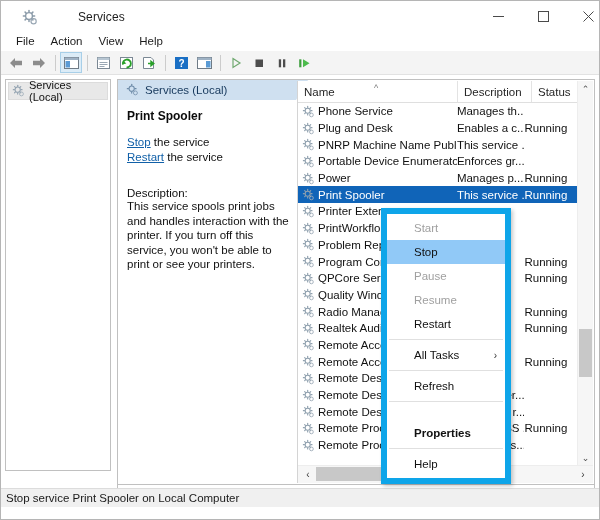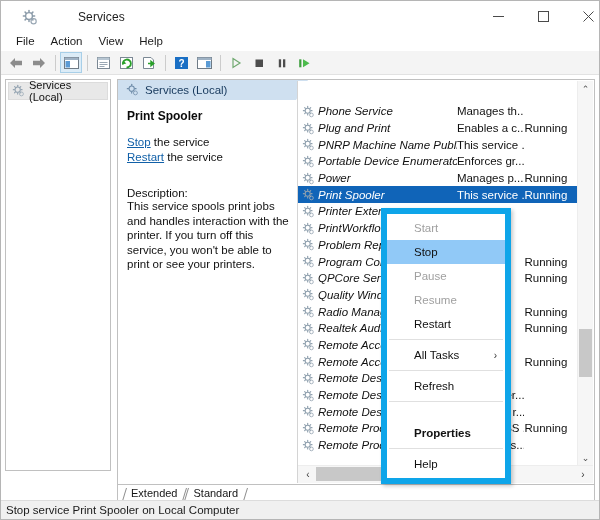--- a/index.html
+++ b/index.html
@@ -288,21 +288,20 @@
     margin-left: 4px;
     width: 13px; height: 13px;
   }
   .row .c-name {
     width: 148px;
     margin-left: 3px;
     font-size: 11.5px;
     color: #111;
     white-space: nowrap;
     overflow: hidden;
-    font-style: italic;
   }
   .row.sel .c-name { color: #ffffff; background: #1064b8; }
   .row .c-desc {
     width: 72px;
     font-size: 11.5px;
     color: #111;
     white-space: nowrap;
     overflow: hidden;
   }
   .row .c-status {
@@ -401,21 +400,21 @@
     position: absolute;
     right: 1px; top: 1px;
     width: 1px; height: 13px;
     background: #8d8d8d;
     transform: skewX(-17deg);
   }
 
   
   .statusbar {
     position: absolute;
-    left: 0; bottom: 0;
+    left: 0; bottom: 12px;
     width: 100%;
     height: 19px;
     background: #f0f0f0;
     border-top: 1px solid #dcdcdc;
     display: flex;
     align-items: center;
     padding-left: 5px;
     box-sizing: border-box;
     font-size: 11.5px;
     color: #1a1a1a;
@@ -642,20 +641,33 @@
       </div>
       <div class="linkline">
         <a href="#">Restart</a><span> the service</span>
       </div>
       <div class="desc-title">Description:</div>
       <div class="desc-body">This service spools print jobs and handles interaction with the printer. If you turn off this service, you won't be able to print or see your printers.</div>
     </div>
 
     <div class="listwrap">
 
+      <div class="colhead">
+        <div class="ch ch-name">
+          <span>Name</span>
+          <span class="ch-sortmark">^</span>
+        </div>
+        <div class="ch ch-desc">
+          <span>Description</span>
+        </div>
+        <div class="ch ch-status">
+          <span>Status</span>
+        </div>
+        <div class="ch-corner">^</div>
+      </div>
 
       <div class="rows" id="rows-container">
           <div class="row">
             <span class="gear"><svg width="13" height="13" viewBox="0 0 16 16">
                 <circle cx="7" cy="7" r="3.1" fill="none" stroke="#8fa0ae" stroke-width="1.3"></circle>
                 <g stroke="#8fa0ae" stroke-width="1.4" stroke-linecap="round">
                   <line x1="7" y1="1.7" x2="7" y2="3"></line>
                   <line x1="7" y1="11" x2="7" y2="12.3"></line>
                   <line x1="1.7" y1="7" x2="3" y2="7"></line>
                   <line x1="11" y1="7" x2="12.3" y2="7"></line>
@@ -678,21 +690,21 @@
                   <line x1="7" y1="11" x2="7" y2="12.3"></line>
                   <line x1="1.7" y1="7" x2="3" y2="7"></line>
                   <line x1="11" y1="7" x2="12.3" y2="7"></line>
                   <line x1="3.3" y1="3.3" x2="4.2" y2="4.2"></line>
                   <line x1="9.8" y1="9.8" x2="10.7" y2="10.7"></line>
                   <line x1="10.7" y1="3.3" x2="9.8" y2="4.2"></line>
                   <line x1="4.2" y1="9.8" x2="3.3" y2="10.7"></line>
                 </g>
                 <circle cx="11.6" cy="12.2" r="2.3" fill="none" stroke="#9dabb7" stroke-width="1.1"></circle>
               </svg></span>
-            <span class="c-name">Plug and Print</span>
+            <span class="c-name">Plug and Desk</span>
             <span class="c-desc">Enables a c...</span>
             <span class="c-status">Running</span>
           </div>
           <div class="row">
             <span class="gear"><svg width="13" height="13" viewBox="0 0 16 16">
                 <circle cx="7" cy="7" r="3.1" fill="none" stroke="#8fa0ae" stroke-width="1.3"></circle>
                 <g stroke="#8fa0ae" stroke-width="1.4" stroke-linecap="round">
                   <line x1="7" y1="1.7" x2="7" y2="3"></line>
                   <line x1="7" y1="11" x2="7" y2="12.3"></line>
                   <line x1="1.7" y1="7" x2="3" y2="7"></line>

